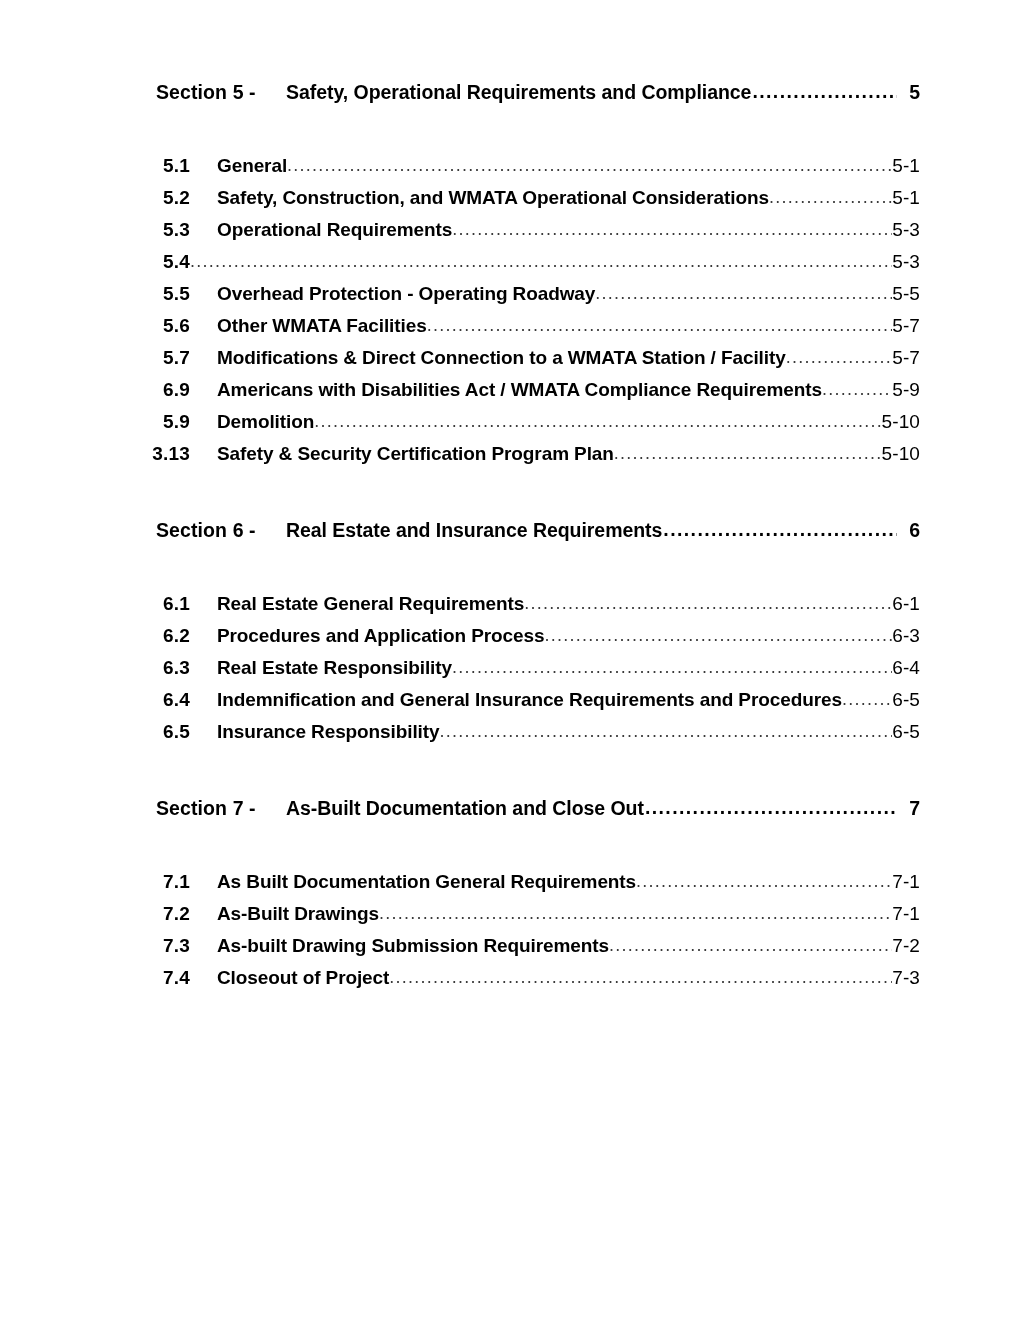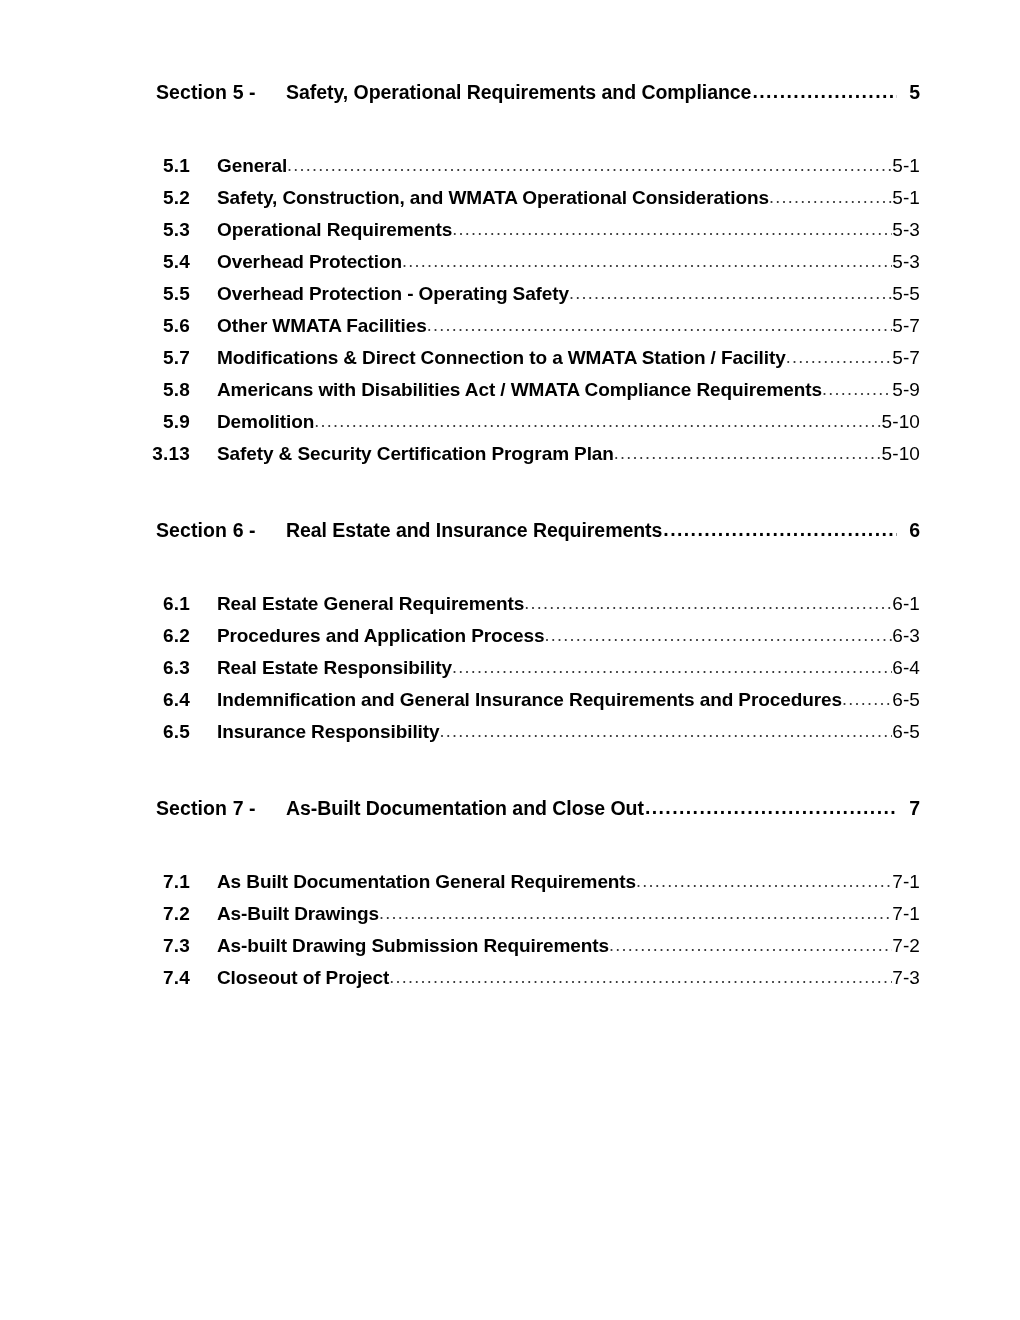--- a/index.html
+++ b/index.html
@@ -136,44 +136,43 @@
         <span class="page">5-1</span>
       </div>
       <div class="entry-row">
         <span class="num">5.3</span>
         <span class="title">Operational Requirements</span>
         <span class="leader">...........................................................................................................................................................................................................................</span>
         <span class="page">5-3</span>
       </div>
       <div class="entry-row">
         <span class="num">5.4</span>
-        <span class="title">Overhead Protection</span>
         <span class="leader">...........................................................................................................................................................................................................................</span>
         <span class="page">5-3</span>
       </div>
       <div class="entry-row">
         <span class="num">5.5</span>
-        <span class="title">Overhead Protection - Operating Safety</span>
+        <span class="title">Overhead Protection - Operating Roadway</span>
         <span class="leader">...........................................................................................................................................................................................................................</span>
         <span class="page">5-5</span>
       </div>
       <div class="entry-row">
         <span class="num">5.6</span>
         <span class="title">Other WMATA Facilities</span>
         <span class="leader">...........................................................................................................................................................................................................................</span>
         <span class="page">5-7</span>
       </div>
       <div class="entry-row">
         <span class="num">5.7</span>
         <span class="title">Modifications &amp; Direct Connection to a WMATA Station / Facility</span>
         <span class="leader">...........................................................................................................................................................................................................................</span>
         <span class="page">5-7</span>
       </div>
       <div class="entry-row">
-        <span class="num">5.8</span>
+        <span class="num">6.9</span>
         <span class="title">Americans with Disabilities Act / WMATA Compliance Requirements</span>
         <span class="leader">...........................................................................................................................................................................................................................</span>
         <span class="page">5-9</span>
       </div>
       <div class="entry-row">
         <span class="num">5.9</span>
         <span class="title">Demolition</span>
         <span class="leader">...........................................................................................................................................................................................................................</span>
         <span class="page">5-10</span>
       </div>

